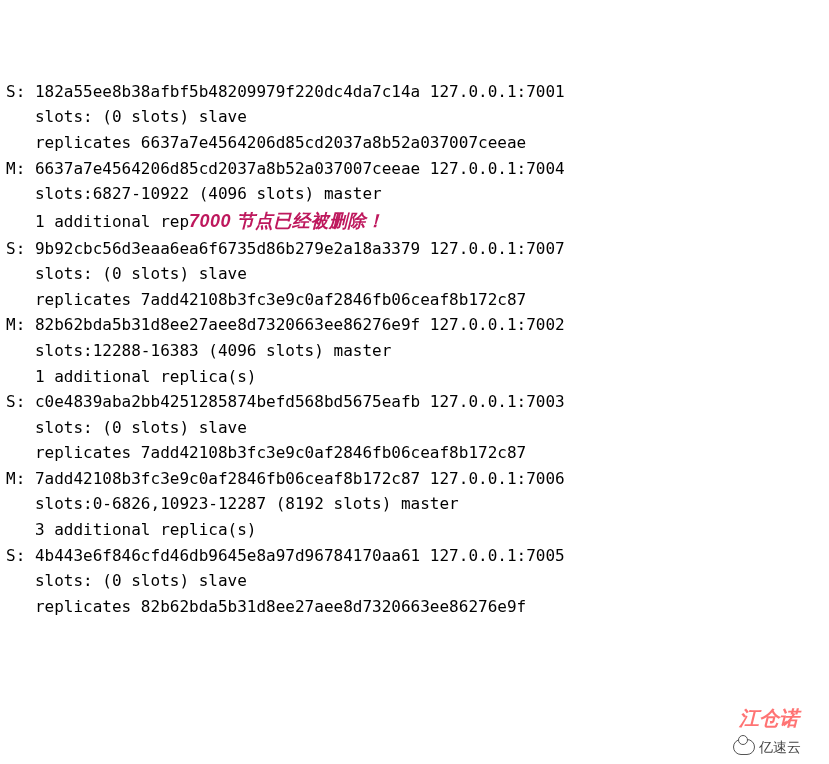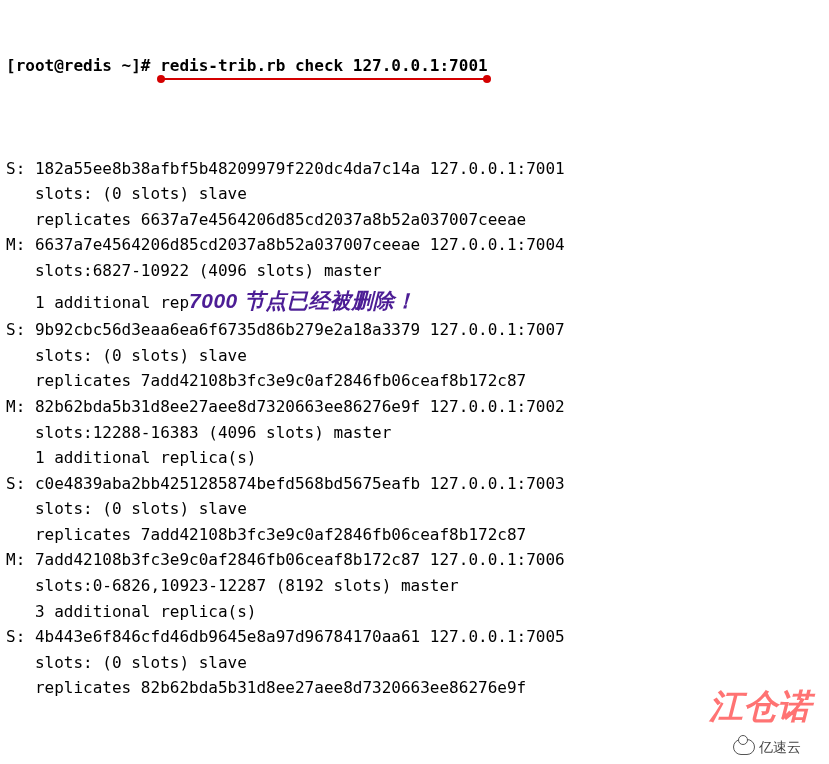--- a/index.html
+++ b/index.html
@@ -39,35 +39,35 @@
     position: absolute;
     width: 8px;
     height: 8px;
     background: #d40000;
     border-radius: 50%;
     bottom: -4px;
   }
   .dot.left { left: -3px; }
   .dot.right { right: -3px; }
   .annotation {
-    color: #4c1d95;
+    color: #be185d;
     font-style: italic;
     font-weight: bold;
     font-family: "SimHei", "Microsoft YaHei", sans-serif;
     text-shadow: 0 0 1px #fff, 0 0 1px #fff;
-    font-size: 21px;
+    font-size: 18px;
     letter-spacing: 0.5px;
   }
   .watermark1 {
     position: absolute;
-    right: 18px;
+    right: 30px;
     bottom: 30px;
     color: rgba(255,0,0,0.55);
     font-family: "KaiTi", serif;
-    font-size: 34px;
+    font-size: 20px;
     font-style: italic;
     font-weight: bold;
     z-index: 10;
   }
   .watermark2 {
     position: absolute;
     right: 28px;
     bottom: 6px;
     font-family: "Microsoft YaHei", sans-serif;
     font-size: 14px;
@@ -94,21 +94,20 @@
     border-radius: 50%;
     top: -5px;
     left: 4px;
     background: #fff;
   }
 </style>
 </head>
 <body>
 
 <div class="terminal">
-  <div class="line"><span class="prompt">[root@redis ~]# </span><span class="underline-group"><span class="cmd-black">redis-trib.rb check 127.0.0.1:7001</span><span class="red-underline"></span><span class="dot left"></span><span class="dot right"></span></span></div>
 
   <div id="nodes-container"><div class="line">S: 182a55ee8b38afbf5b48209979f220dc4da7c14a 127.0.0.1:7001</div><div class="line">   slots: (0 slots) slave</div><div class="line">   replicates 6637a7e4564206d85cd2037a8b52a037007ceeae</div><div class="line">M: 6637a7e4564206d85cd2037a8b52a037007ceeae 127.0.0.1:7004</div><div class="line">   slots:6827-10922 (4096 slots) master</div><div class="line"><span>   1 additional rep</span><span class="annotation">7000 节点已经被删除！</span></div><div class="line">S: 9b92cbc56d3eaa6ea6f6735d86b279e2a18a3379 127.0.0.1:7007</div><div class="line">   slots: (0 slots) slave</div><div class="line">   replicates 7add42108b3fc3e9c0af2846fb06ceaf8b172c87</div><div class="line">M: 82b62bda5b31d8ee27aee8d7320663ee86276e9f 127.0.0.1:7002</div><div class="line">   slots:12288-16383 (4096 slots) master</div><div class="line">   1 additional replica(s)</div><div class="line">S: c0e4839aba2bb4251285874befd568bd5675eafb 127.0.0.1:7003</div><div class="line">   slots: (0 slots) slave</div><div class="line">   replicates 7add42108b3fc3e9c0af2846fb06ceaf8b172c87</div><div class="line">M: 7add42108b3fc3e9c0af2846fb06ceaf8b172c87 127.0.0.1:7006</div><div class="line">   slots:0-6826,10923-12287 (8192 slots) master</div><div class="line">   3 additional replica(s)</div><div class="line">S: 4b443e6f846cfd46db9645e8a97d96784170aa61 127.0.0.1:7005</div><div class="line">   slots: (0 slots) slave</div><div class="line">   replicates 82b62bda5b31d8ee27aee8d7320663ee86276e9f</div></div>
 
   
   
   
   
 </div>
 
 <div class="watermark1">江仓诺</div>

